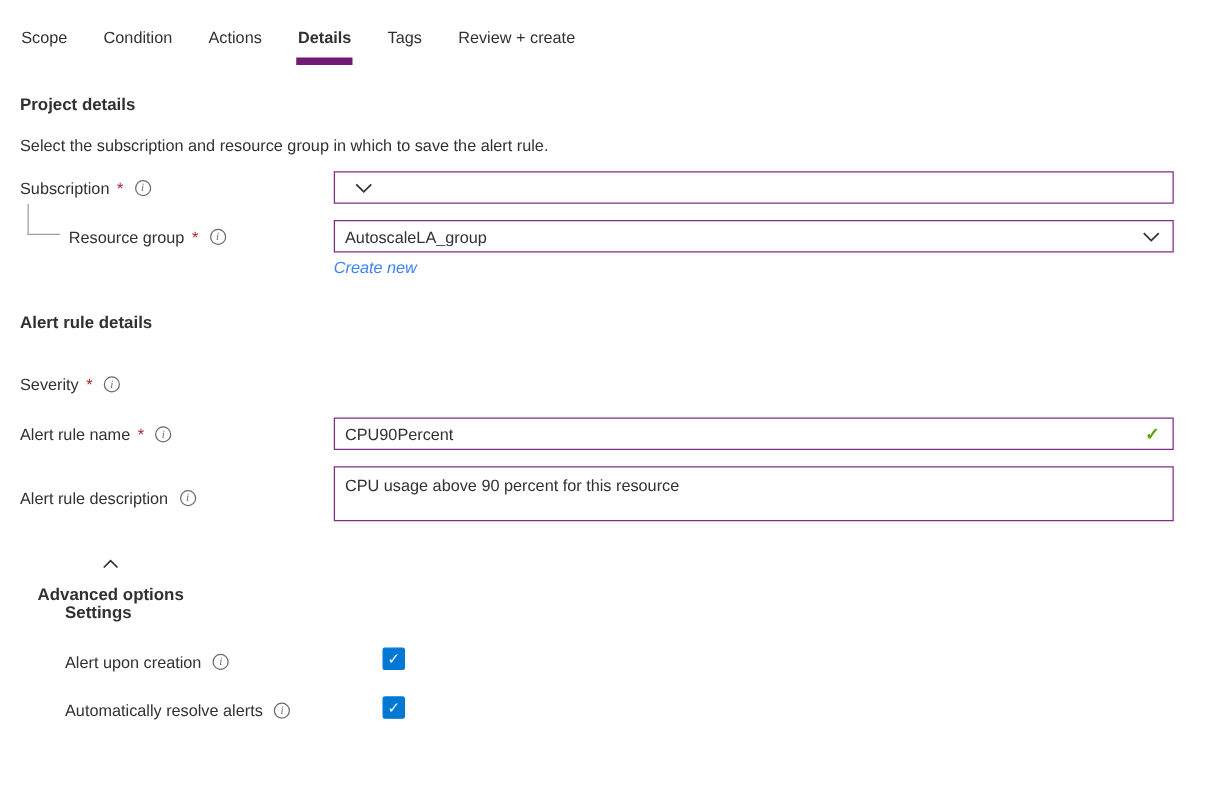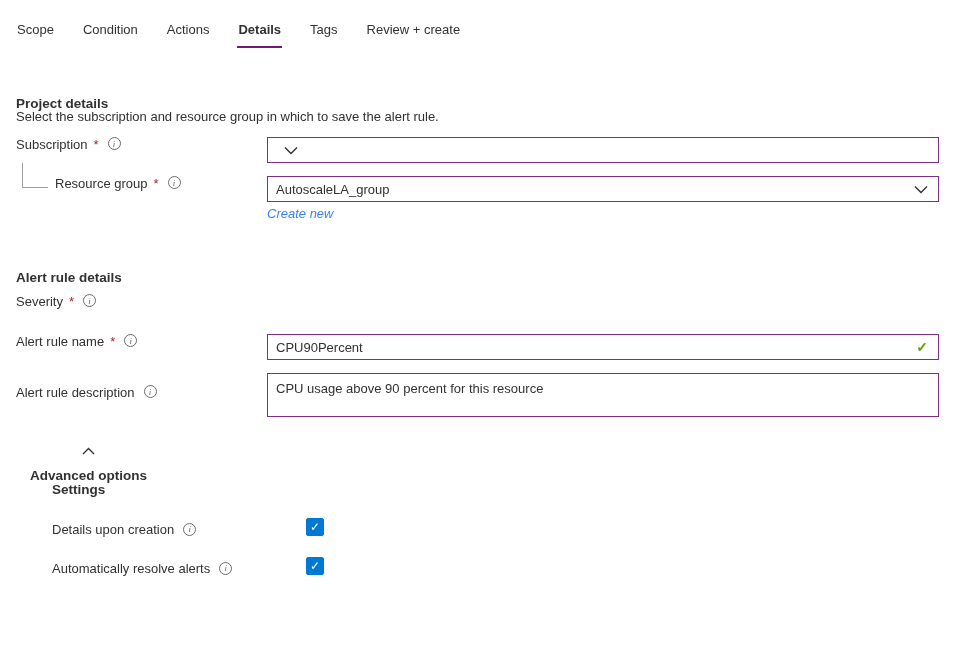--- a/index.html
+++ b/index.html
@@ -3,25 +3,25 @@
 <meta charset="utf-8">
 <style>
   * { box-sizing: border-box; }
   html,body { margin:0; padding:0; background:#ffffff; }
   body { font-family:"Liberation Sans", sans-serif; color:#323130; font-size:13px; }
   .page { position:relative; width:974px; height:649px; background:#fff; overflow:hidden; }
 
   
   .tabs { position:absolute; left:16px; top:20px; display:flex; gap:27px; }
   .tab { padding:2px 1px 9px 1px; color:#323130; cursor:pointer; white-space:nowrap; }
-  .tab.active { font-weight:bold; border-bottom:2px solid #701a75; }
+  .tab.active { font-weight:bold; border-bottom:6px solid #701a75; }
 
-  .section-heading { position:absolute; left:16px; font-weight:bold; font-size:13.5px; color:#323130;margin-top:20px; }
+  .section-heading { position:absolute; left:16px; font-weight:bold; font-size:13.5px; color:#323130; }
   .desc-text { position:absolute; left:16px; color:#323130; }
-  .row-label { position:absolute; display:flex; align-items:flex-start; gap:5px; height:26px; }
+  .row-label { position:absolute; display:flex; align-items:center; gap:5px; height:26px; }
   .req { color:#a4262c; margin-left:1px; }
   .info-icon { display:inline-flex; align-items:center; justify-content:center;
     width:13px; height:13px; border:1px solid #6b6b6b; border-radius:50%;
     font-size:9px; font-style:italic; font-family:"Liberation Serif", serif;
     color:#6b6b6b; margin-left:4px; flex:0 0 auto; }
 
   .field { position:absolute; left:267px; width:672px; height:26px;
     border:1px solid #7e2f85; background:#fff; display:flex; align-items:center;
     padding:0 10px 0 8px; cursor:pointer; }
   .field .value { flex:1; color:#323130; overflow:hidden; white-space:nowrap; }
@@ -130,21 +130,21 @@
       <svg width="13" height="8" viewBox="0 0 13 8">
           <polyline points="1,7 6.5,1.5 12,7" fill="none" stroke="#323130" stroke-width="1.4"></polyline>
         </svg>
     </span>
     <span class="title">Advanced options</span>
   </div>
 
   <div class="subsection-heading" style="top:482px;">Settings</div>
 
   <div class="checkbox-row-label" style="top:519px;">
-    <span>Details upon creation</span>
+    <span>Alert upon creation</span>
     <span class="info-icon">i</span>
   </div>
   <div class="checkbox" style="top:518px;">
     <span>✓</span>
   </div>
 
   <div class="checkbox-row-label" style="top:558px;">
     <span>Automatically resolve alerts</span>
     <span class="info-icon">i</span>
   </div>

